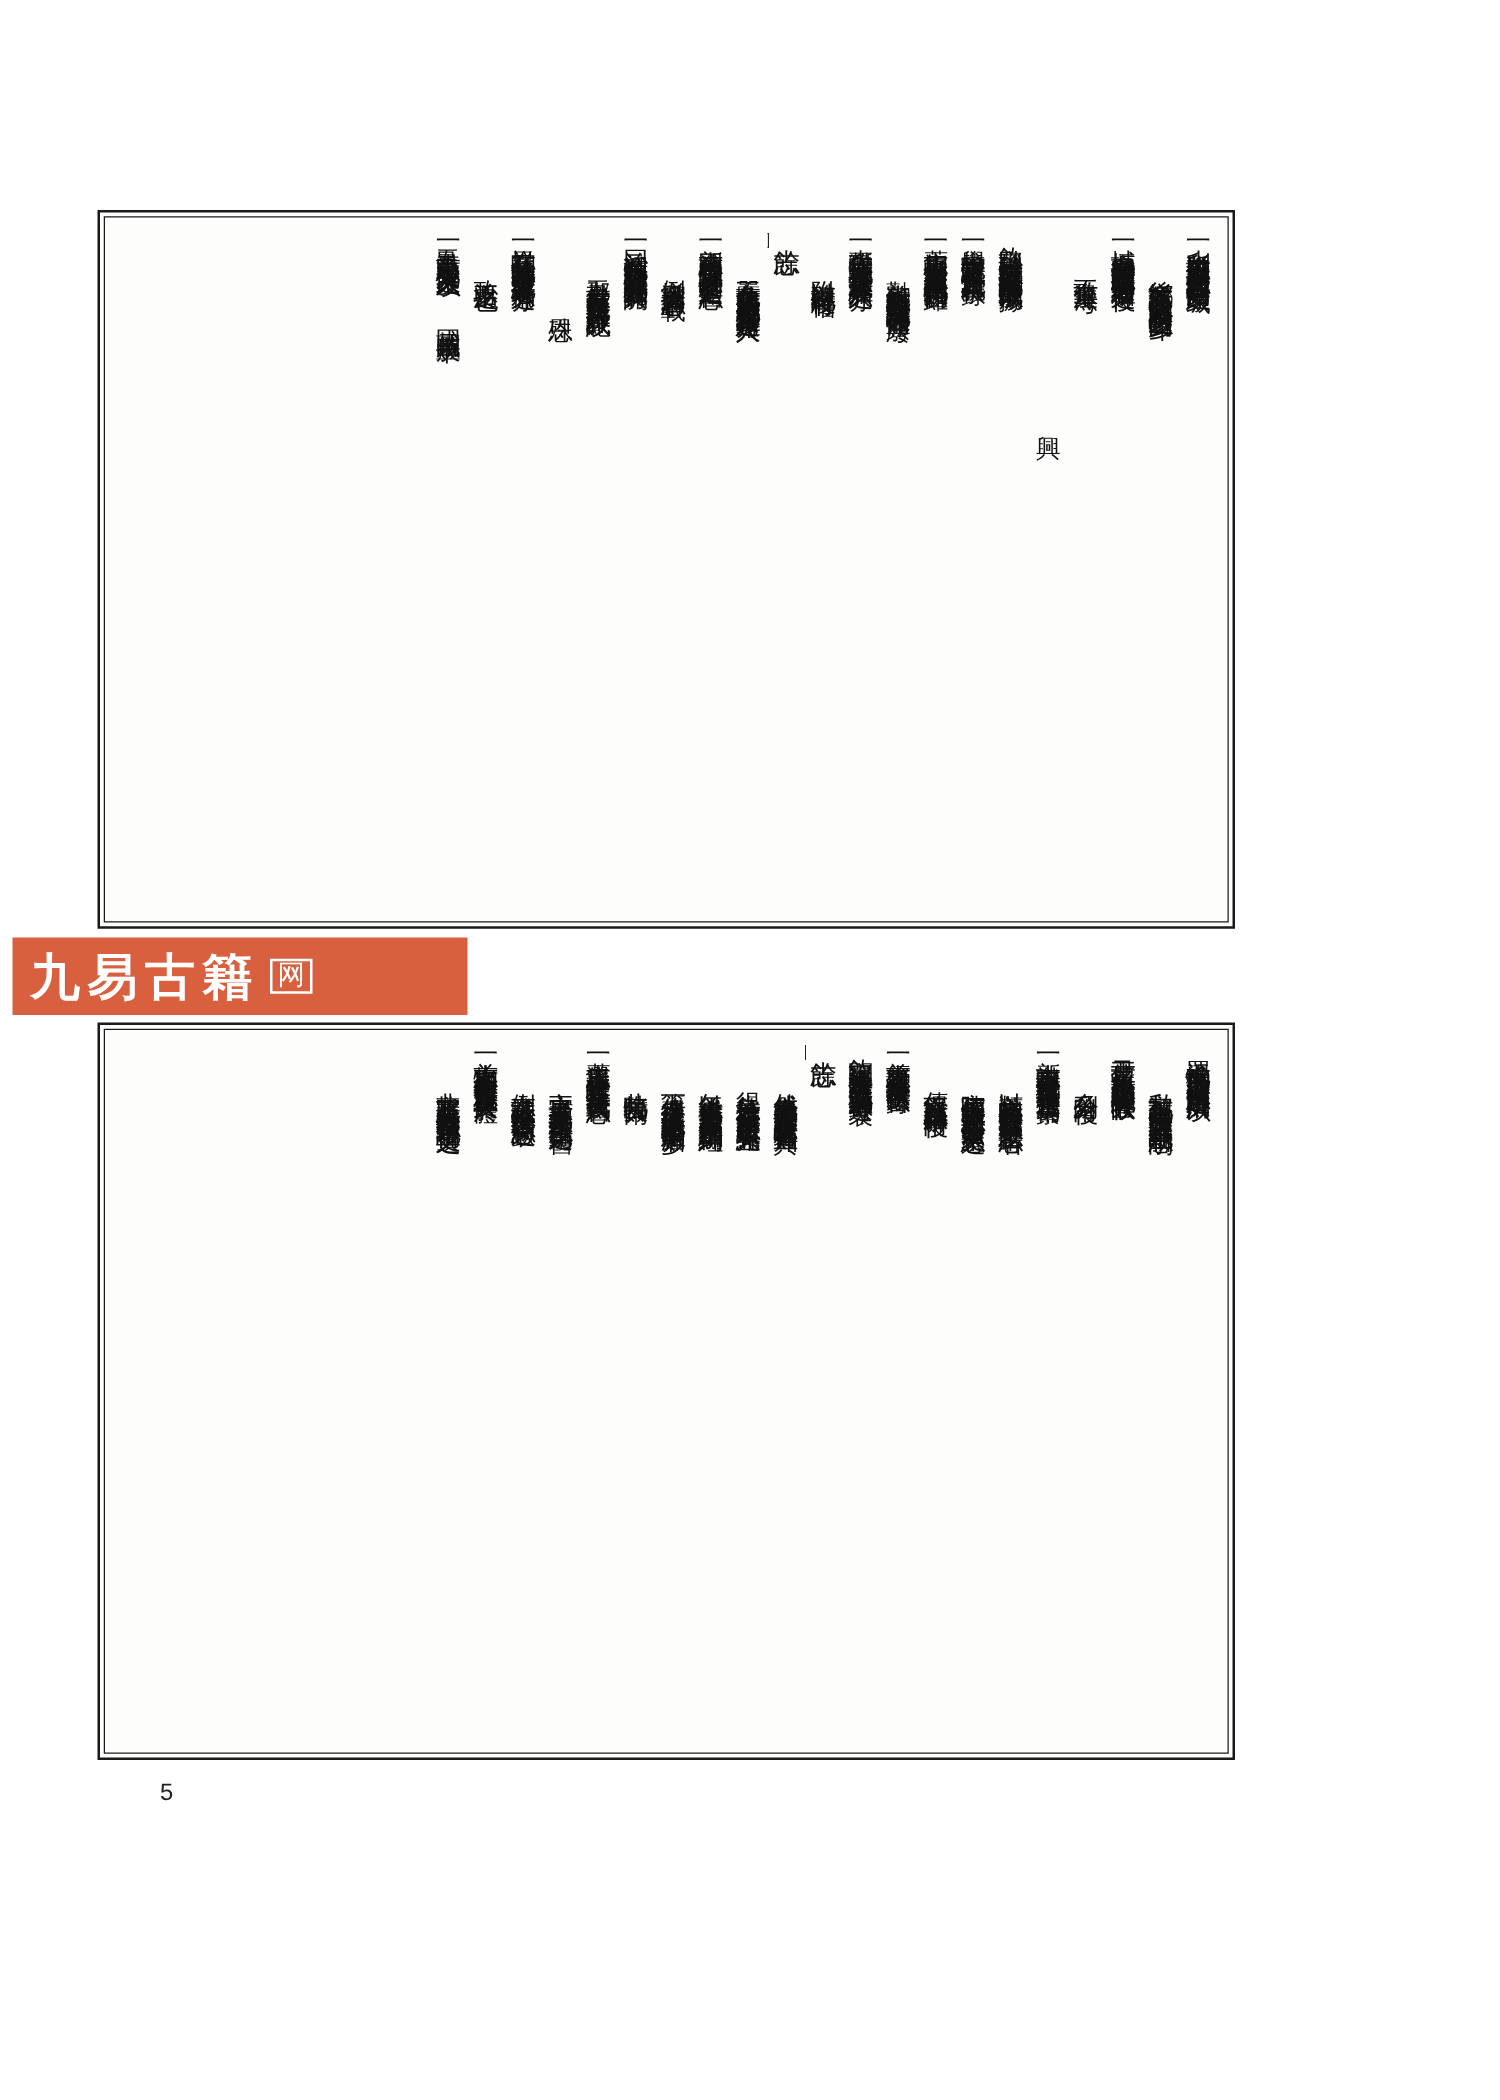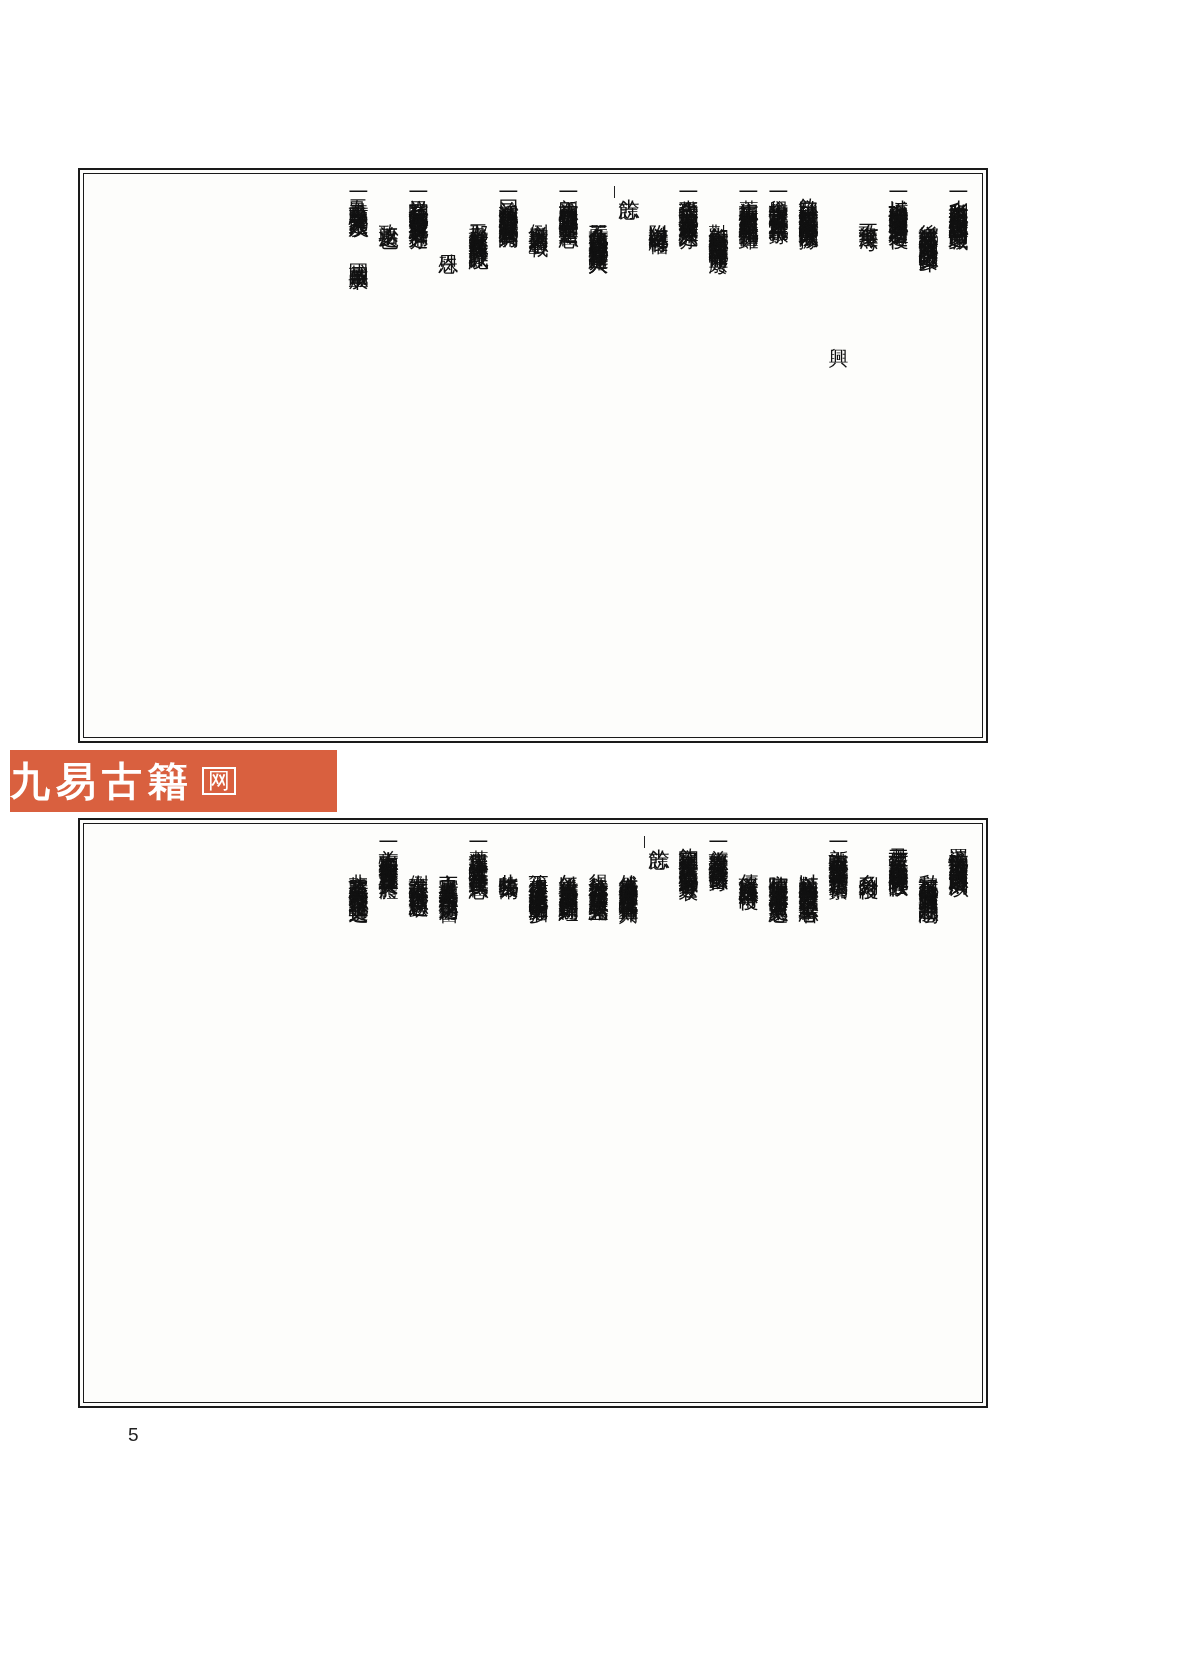--- a/index.html
+++ b/index.html
@@ -91,25 +91,26 @@
     margin: 4px 0;
     font-size: 17px;
     letter-spacing: 2px;
   }
 
   
   #watermark {
     position: absolute;
     left: 10px;
     top: 750px;
-    width: 327px;
+    width: 364px;
     height: 62px;
     background: #d9603f;
     display: flex;
     align-items: center;
+    padding-left: 14px;
     box-sizing: border-box;
   }
   #watermark .wm-main {
     color: #ffffff;
     font-size: 40px;
     font-weight: bold;
     letter-spacing: 6px;
     font-family: "DejaVu Serif", "Liberation Serif", serif;
   }
   #watermark .wm-sub {

